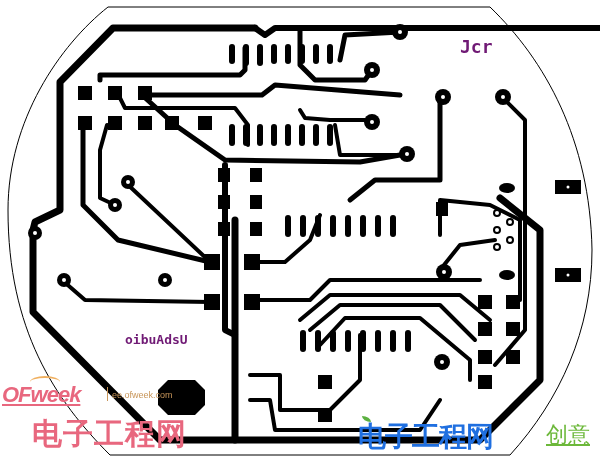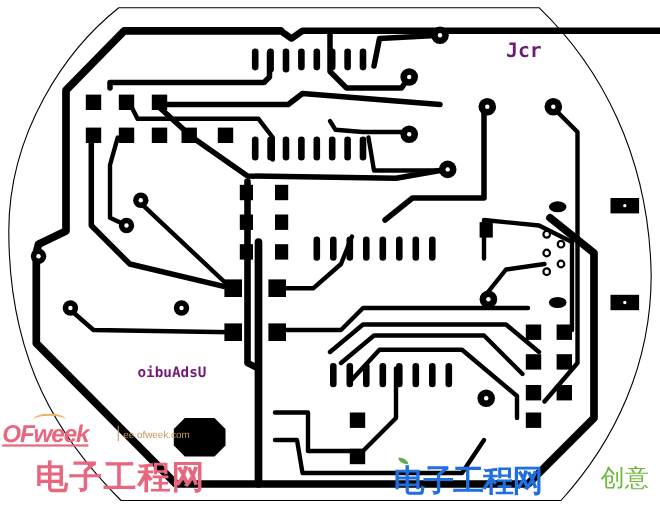--- a/index.html
+++ b/index.html
@@ -8,21 +8,21 @@
   .silk { position:absolute; font-family:"DejaVu Sans Mono", monospace; font-weight:bold; color:#701a75; }
   #silk-main { left:125px; top:332px; font-size:13px; letter-spacing:0px; }
   #silk-ref { left:460px; top:36px; font-size:18px; }
   .wm { position:absolute; }
   #wm-ofweek-logo { left:2px; top:382px; font-size:22px; font-weight:bold; font-style:italic; color:#e8677e; letter-spacing:-1px;text-decoration:underline; }
   #wm-ofweek-url { left:112px; top:390px; font-size:9px; font-weight:normal; color:#c8965a; }
   #wm-ofweek-sep { left:107px; top:387px; width:1px; height:14px; background:#c8965a; }
   #wm-ofweek-cn { left:32px; top:414px; font-size:30px; font-weight:bold; color:#e8677e; letter-spacing:1px; }
   #wm-ofweek-arc { left:30px; top:376px; width:30px; height:10px; border-top:2px solid #f0b060; border-radius:50% 50% 0 0; }
   #wm-recycle-cn { left:358px; top:418px; font-size:28px; font-weight:bold; color:#1f6fe0; letter-spacing:-1px; }
-  #wm-recycle-tag { left:546px; top:420px; font-size:22px; color:#6cb83a; }
+  #wm-recycle-tag { left:546px; top:420px; font-size:22px; color:#6cb83a;text-decoration:underline; }
   #wm-leaf { left:362px; top:416px; width:9px; height:6px; background:#5bb040; border-radius:0 100% 0 100%; }
 </style>
 </head>
 <body>
 
 <svg id="pcb" viewBox="0 0 600 460" xmlns="http://www.w3.org/2000/svg">
 
   <path d="M108,7 L490,7 C545,60 590,140 592,250 C592,330 560,400 510,455 L110,455 C55,400 8,330 8,210 C8,120 60,45 108,7 Z" fill="none" stroke="#000" stroke-width="1"></path>
 
   <g fill="none" stroke="#000" stroke-linecap="round" stroke-linejoin="round">

